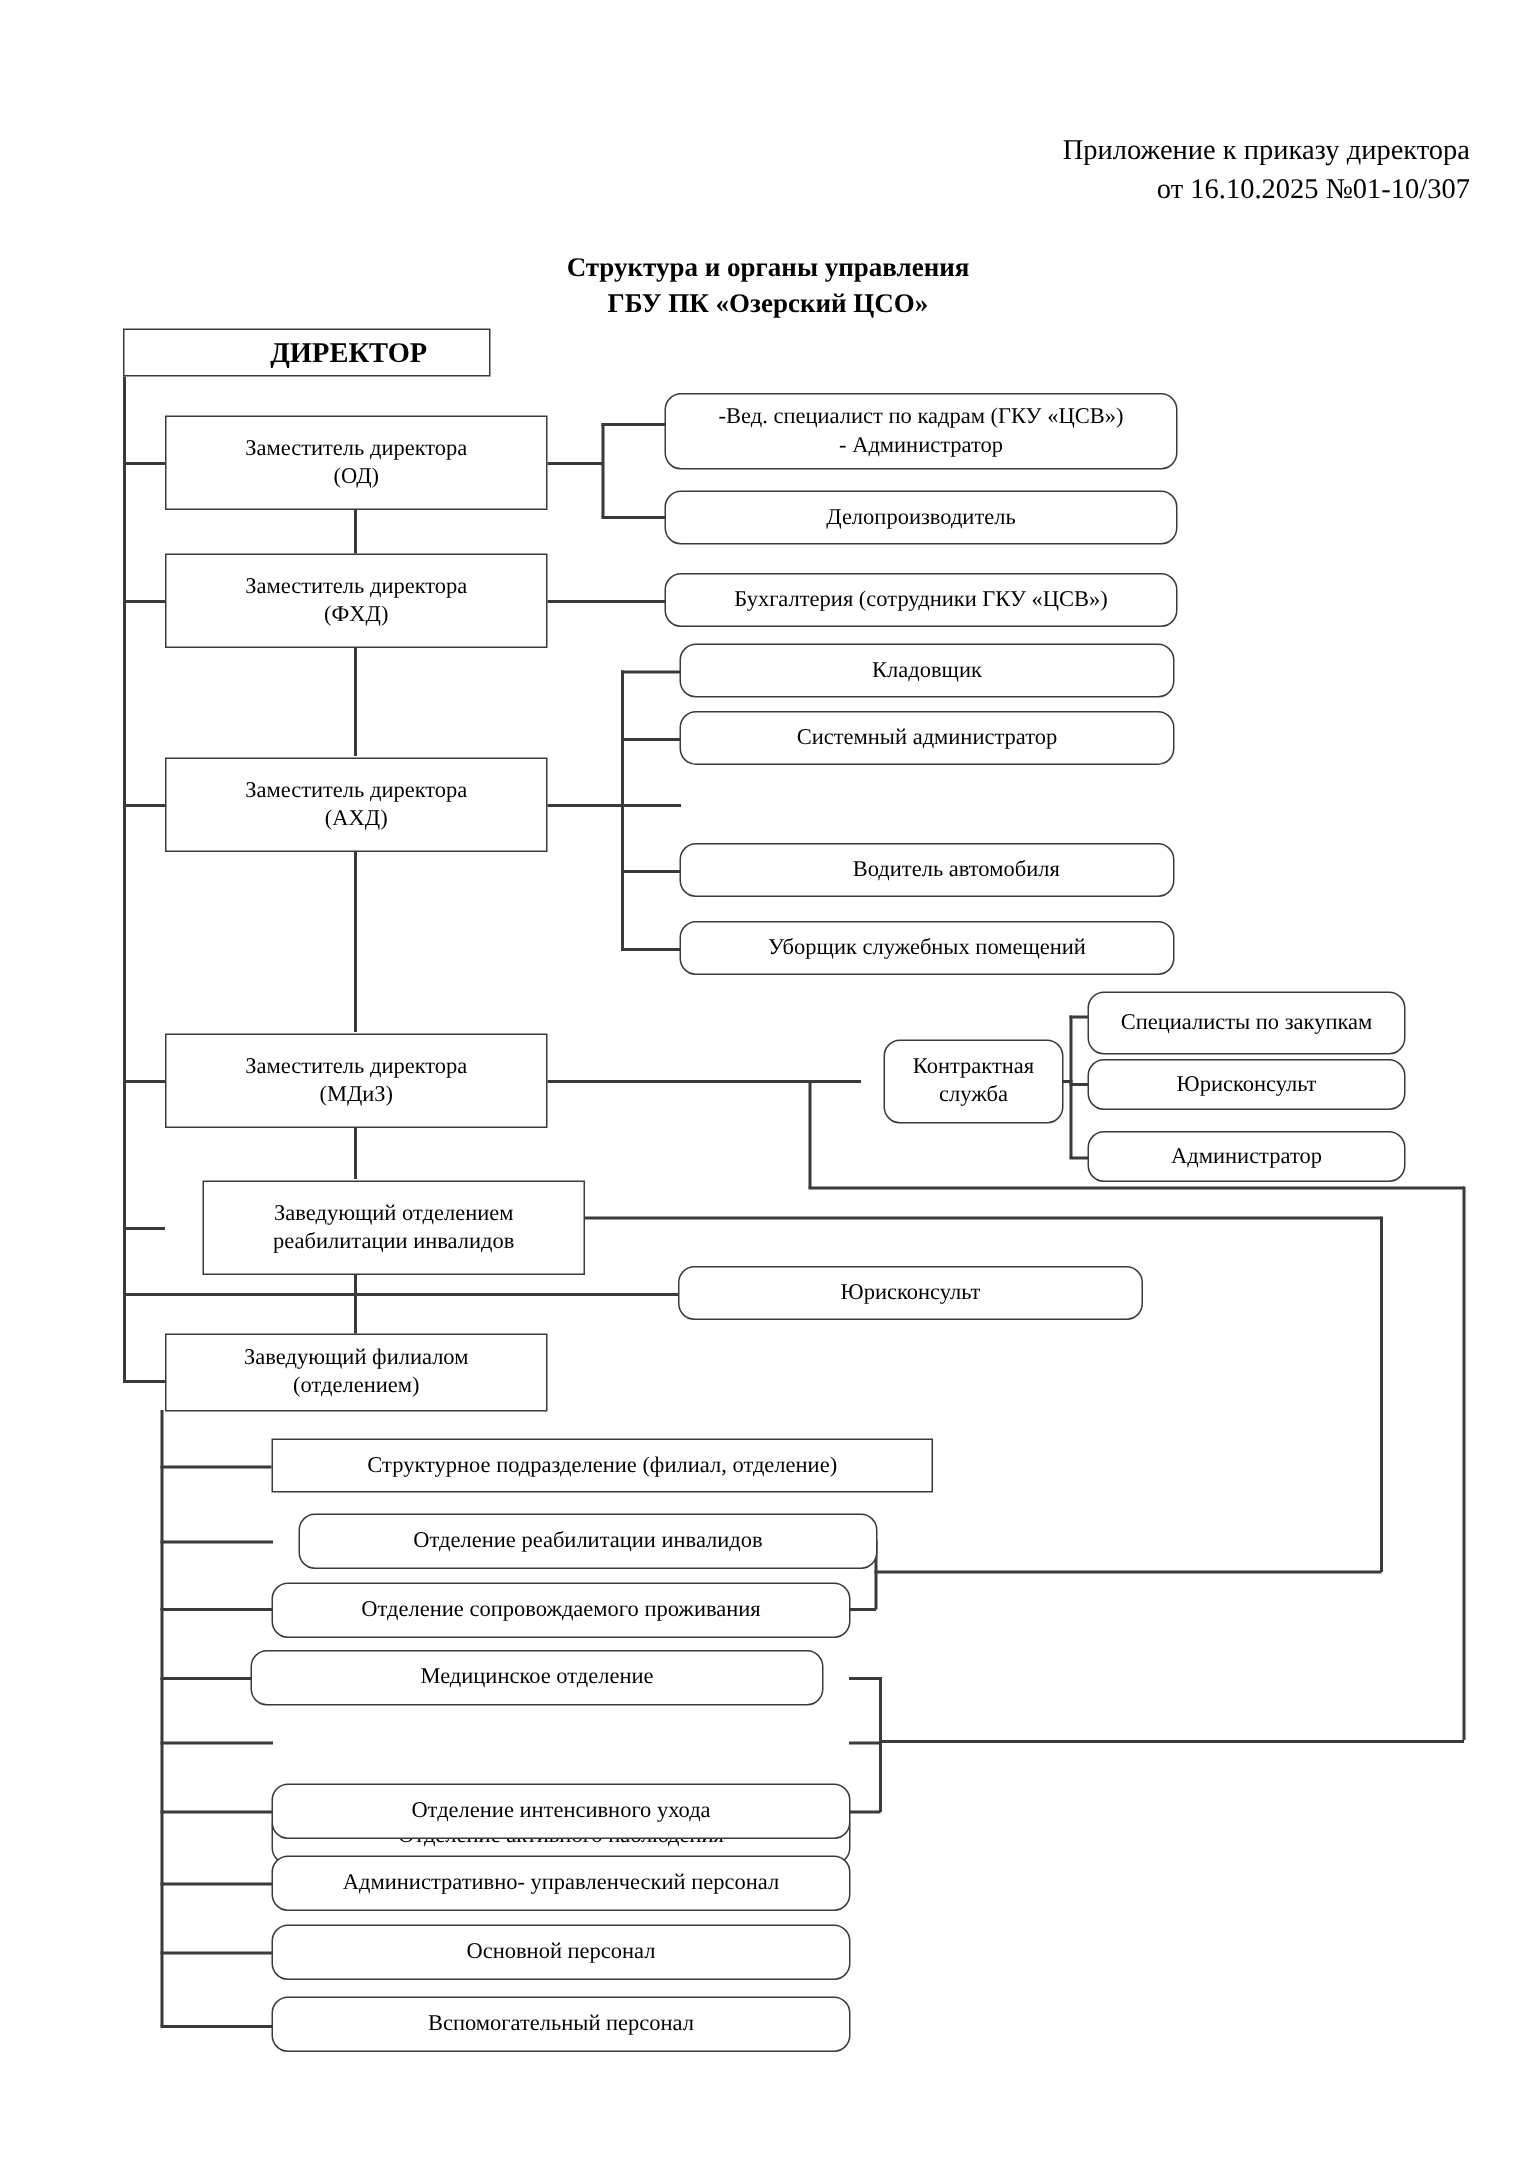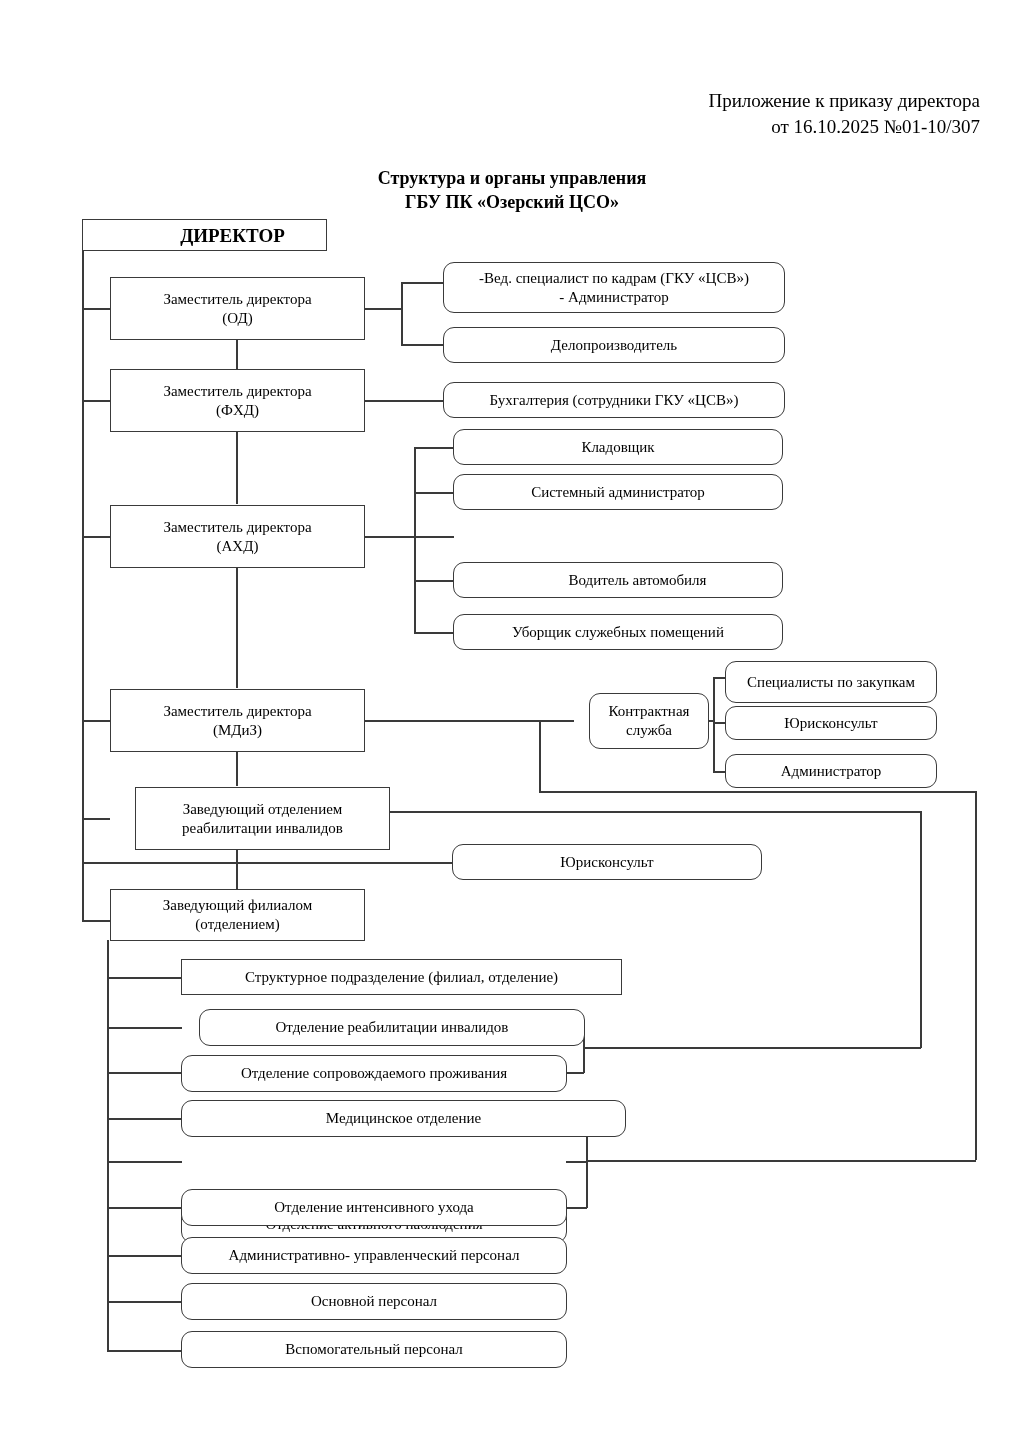--- a/index.html
+++ b/index.html
@@ -228,21 +228,21 @@
 
   <div class="node" style="left:181px; top:959px; width:441px; height:36px;">
     <span class="lbl">Структурное подразделение (филиал, отделение)</span>
   </div>
   <div class="node rounded" style="left:181px; top:1009px; width:386px; height:37px;margin-left:18px;">
     <span class="lbl">Отделение реабилитации инвалидов</span>
   </div>
   <div class="node rounded" style="left:181px; top:1055px; width:386px; height:37px;">
     <span class="lbl">Отделение сопровождаемого проживания</span>
   </div>
-  <div class="node rounded" style="left:181px; top:1100px; width:445px; height:37px;">
+  <div class="node rounded" style="left:167px; top:1100px; width:382px; height:37px;">
     <span class="lbl">Медицинское отделение</span>
   </div>
   <div class="node rounded" style="left:181px; top:1206px; width:386px; height:37px;">
     <span class="lbl">Отделение активного наблюдения</span>
   </div>
   <div class="node rounded" style="left:181px; top:1189px; width:386px; height:37px;">
     <span class="lbl">Отделение интенсивного ухода</span>
   </div>
   <div class="node rounded" style="left:181px; top:1237px; width:386px; height:37px;">
     <span class="lbl">Административно- управленческий персонал</span>

